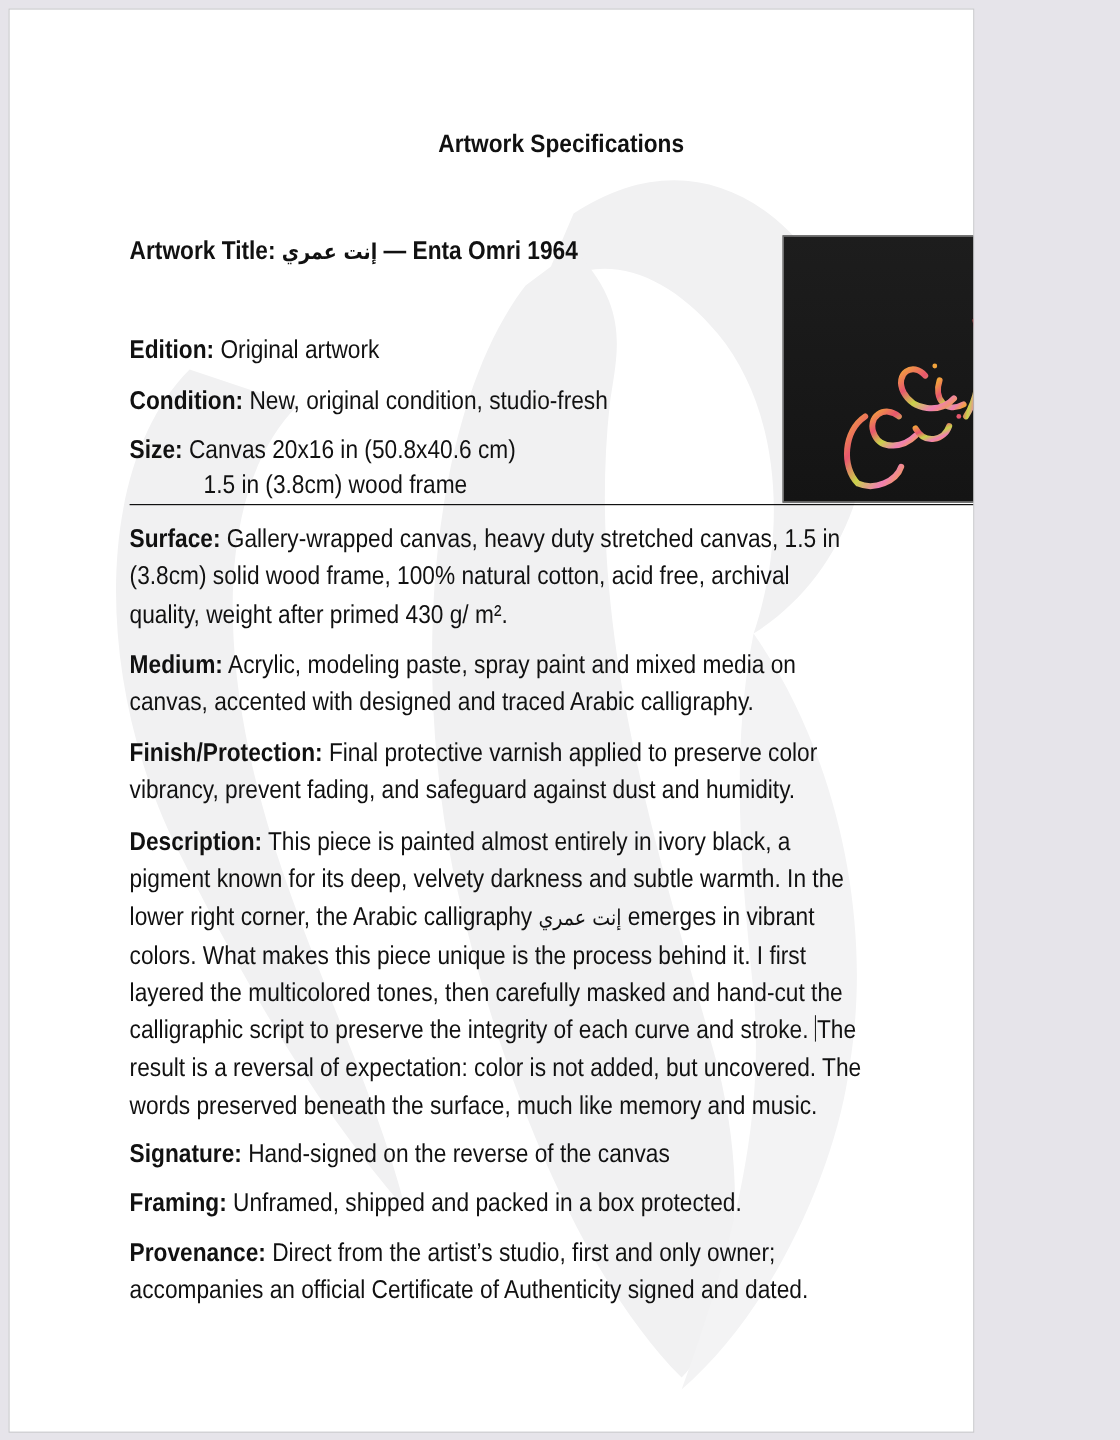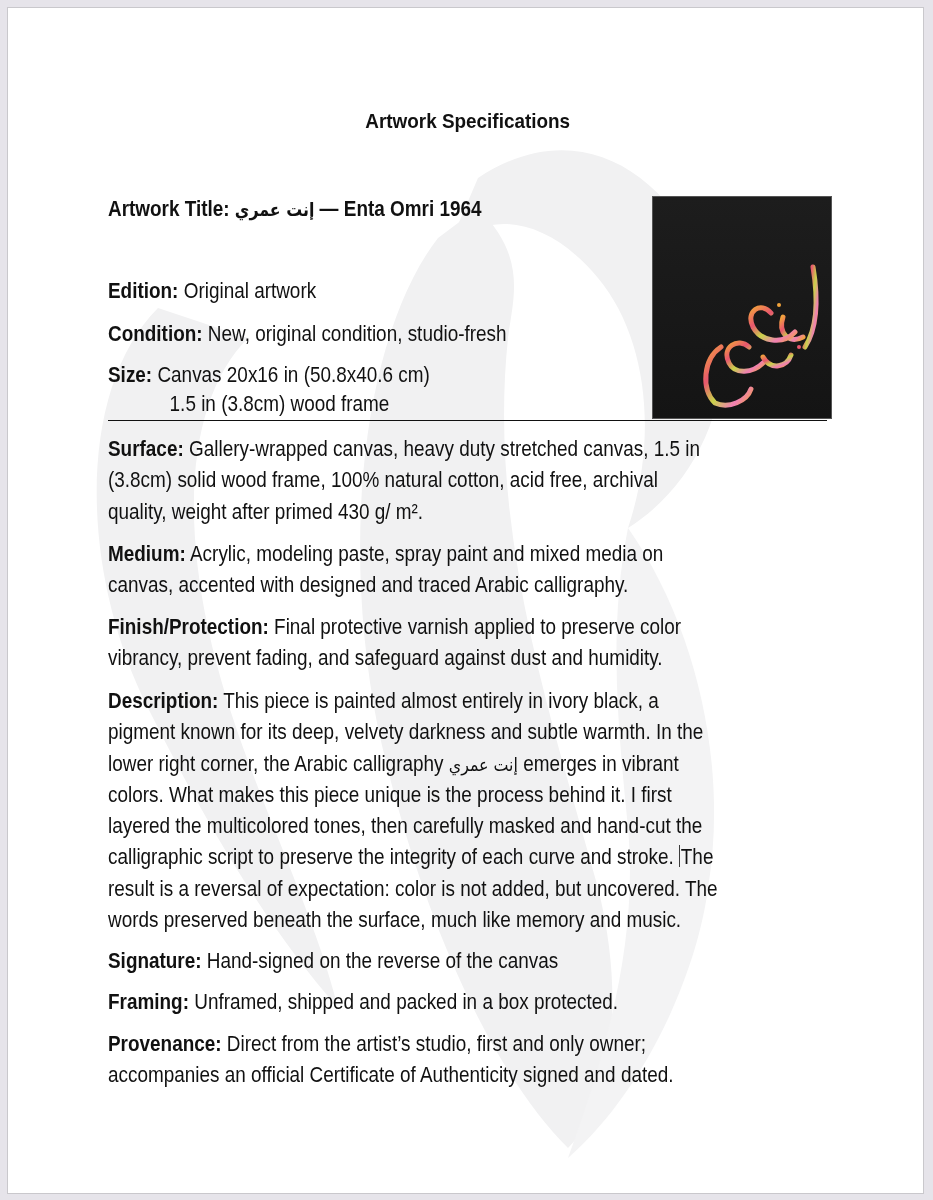--- a/index.html
+++ b/index.html
@@ -5,21 +5,21 @@
   html, body { margin: 0; padding: 0; }
   body {
     width: 933px; height: 1200px;
     background: #e6e4ea;
     position: relative; overflow: hidden;
     font-family: "Liberation Sans", sans-serif;
     color: #111;
   }
   .page {
     position: absolute; left: 7px; top: 7px;
-    width: 917px; height: 1187px;
+    width: 805px; height: 1187px;
     background: #ffffff;
     border: 1px solid #c9c8cc;
     box-sizing: border-box;
     overflow: hidden;
   }
   .watermark { position: absolute; left: 0; top: 0; width: 917px; height: 1187px; pointer-events: none; }
   .doc-title {
     position: absolute; left: 0; width: 933px; top: 108px;
     text-align: center; font-weight: bold; font-size: 21px;
     transform: scaleX(0.9); transform-origin: 468px 0;

